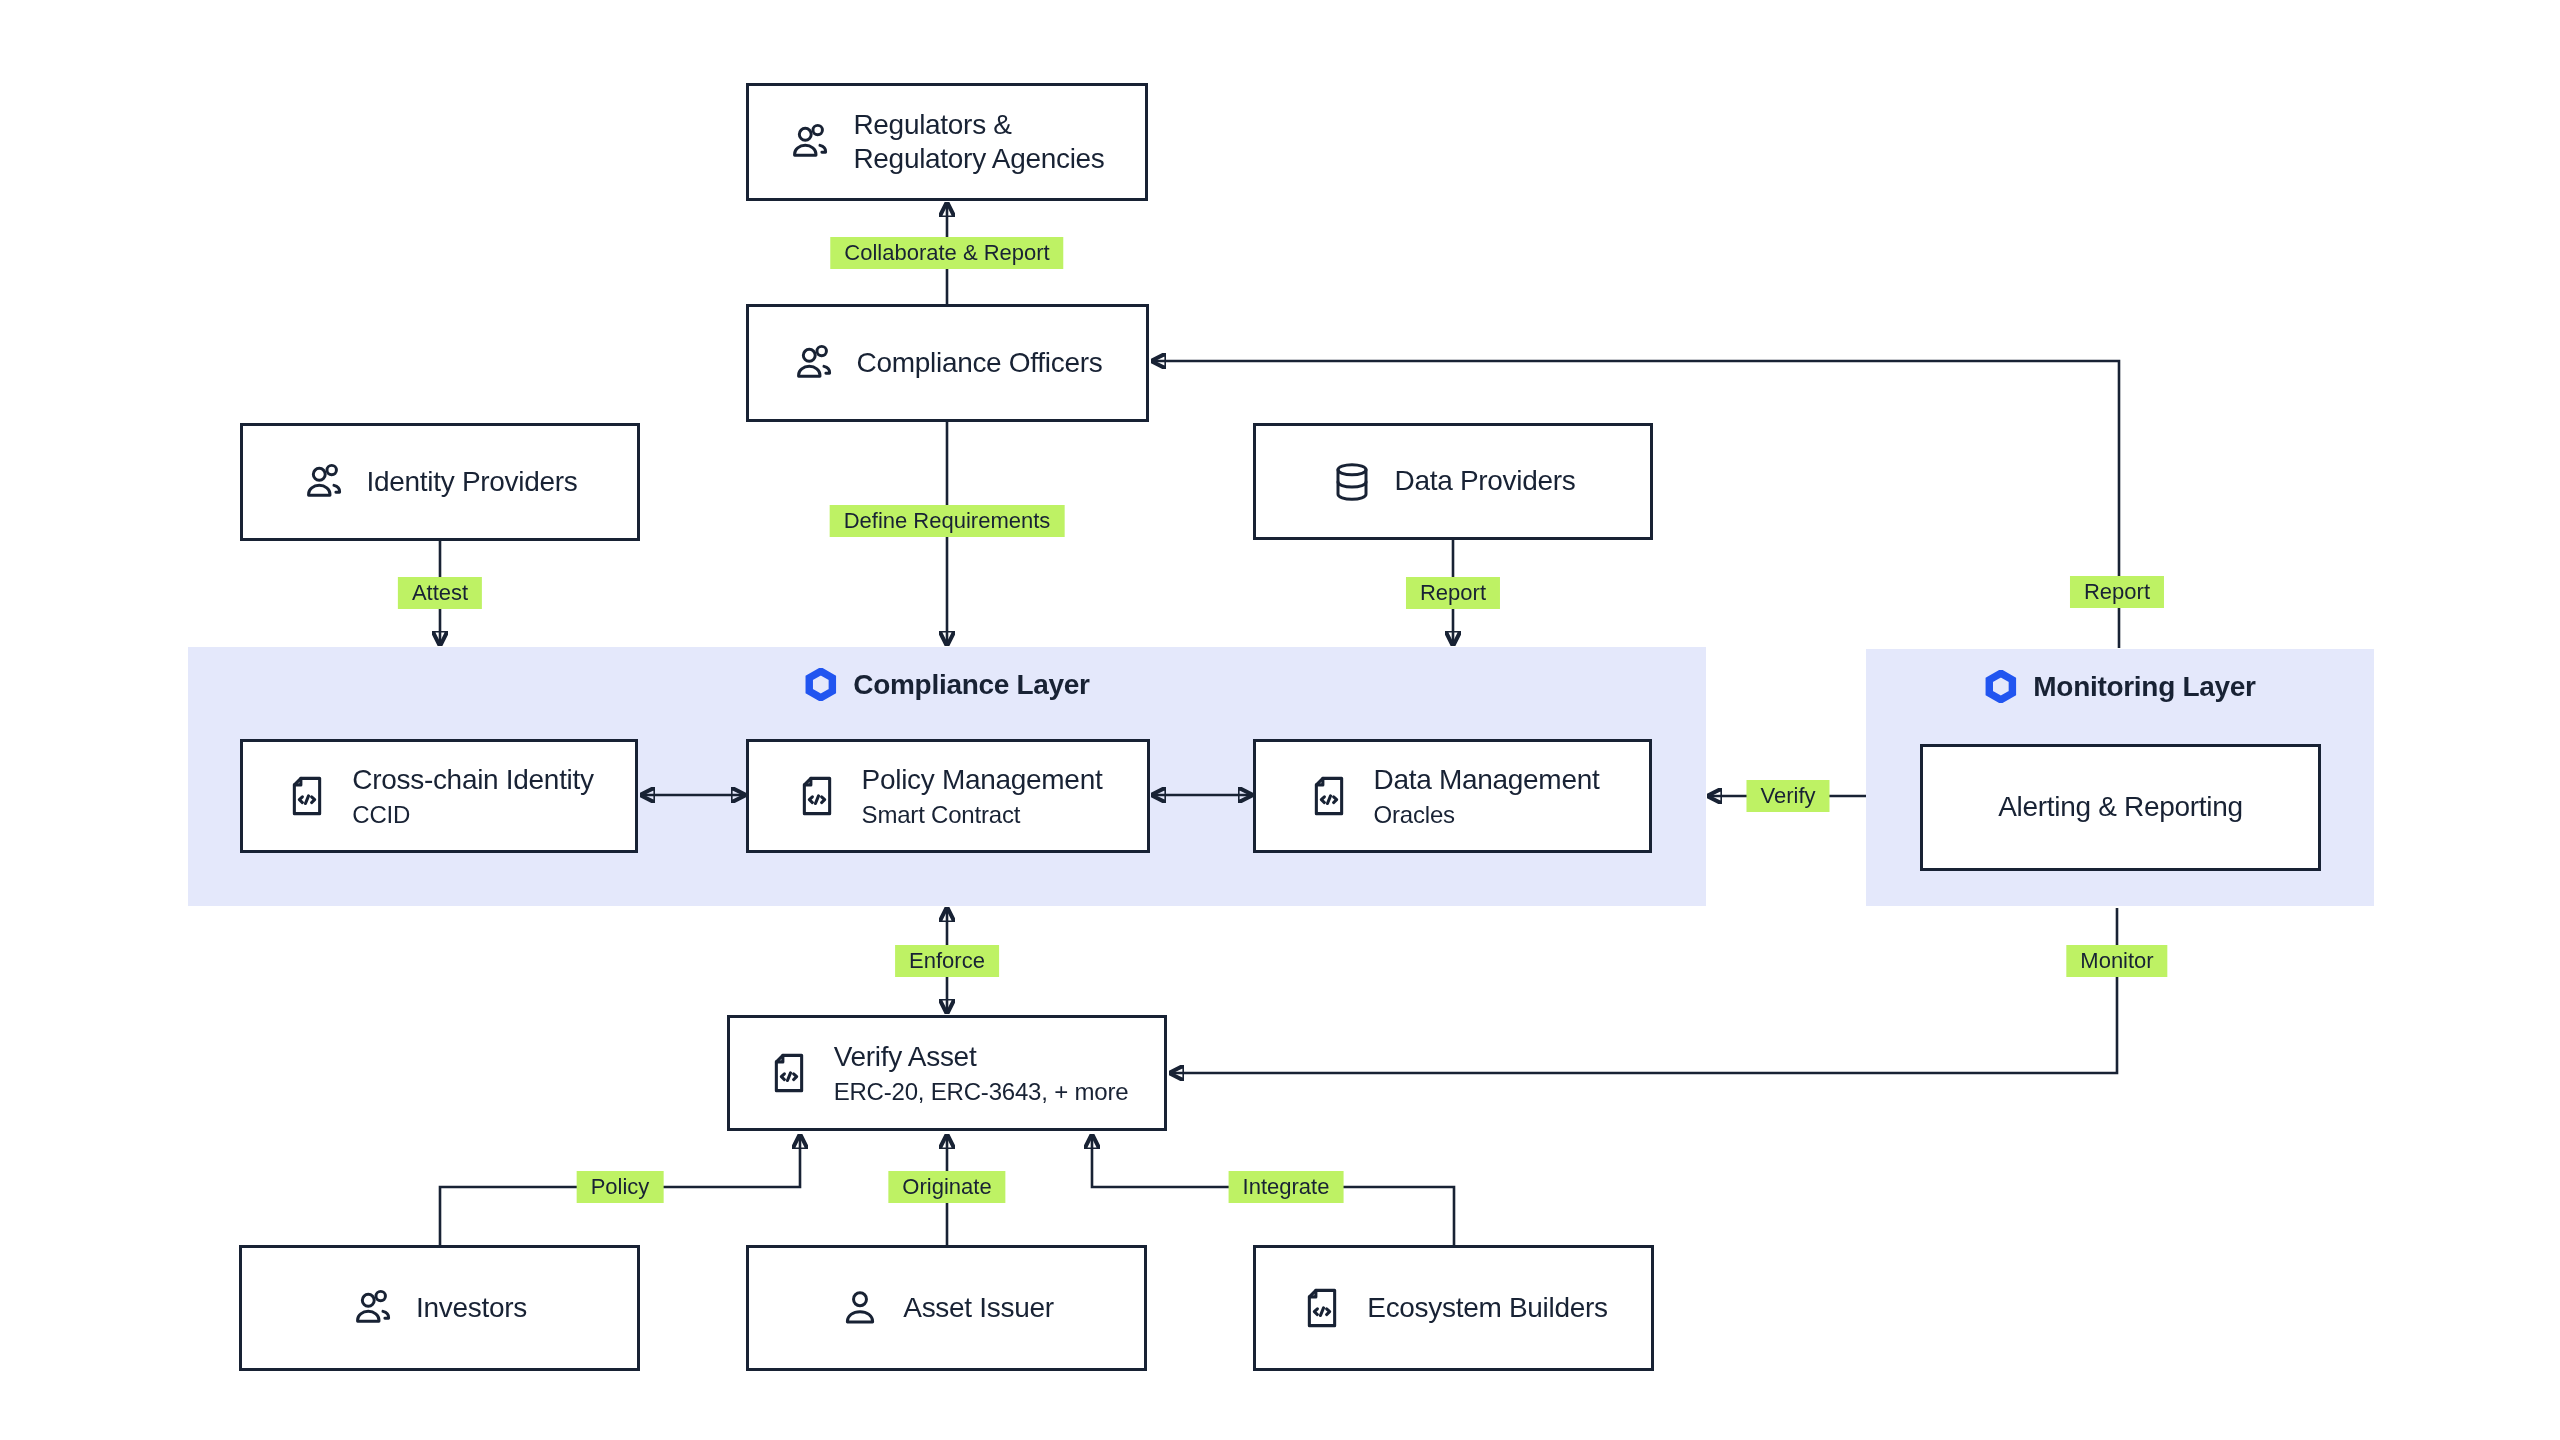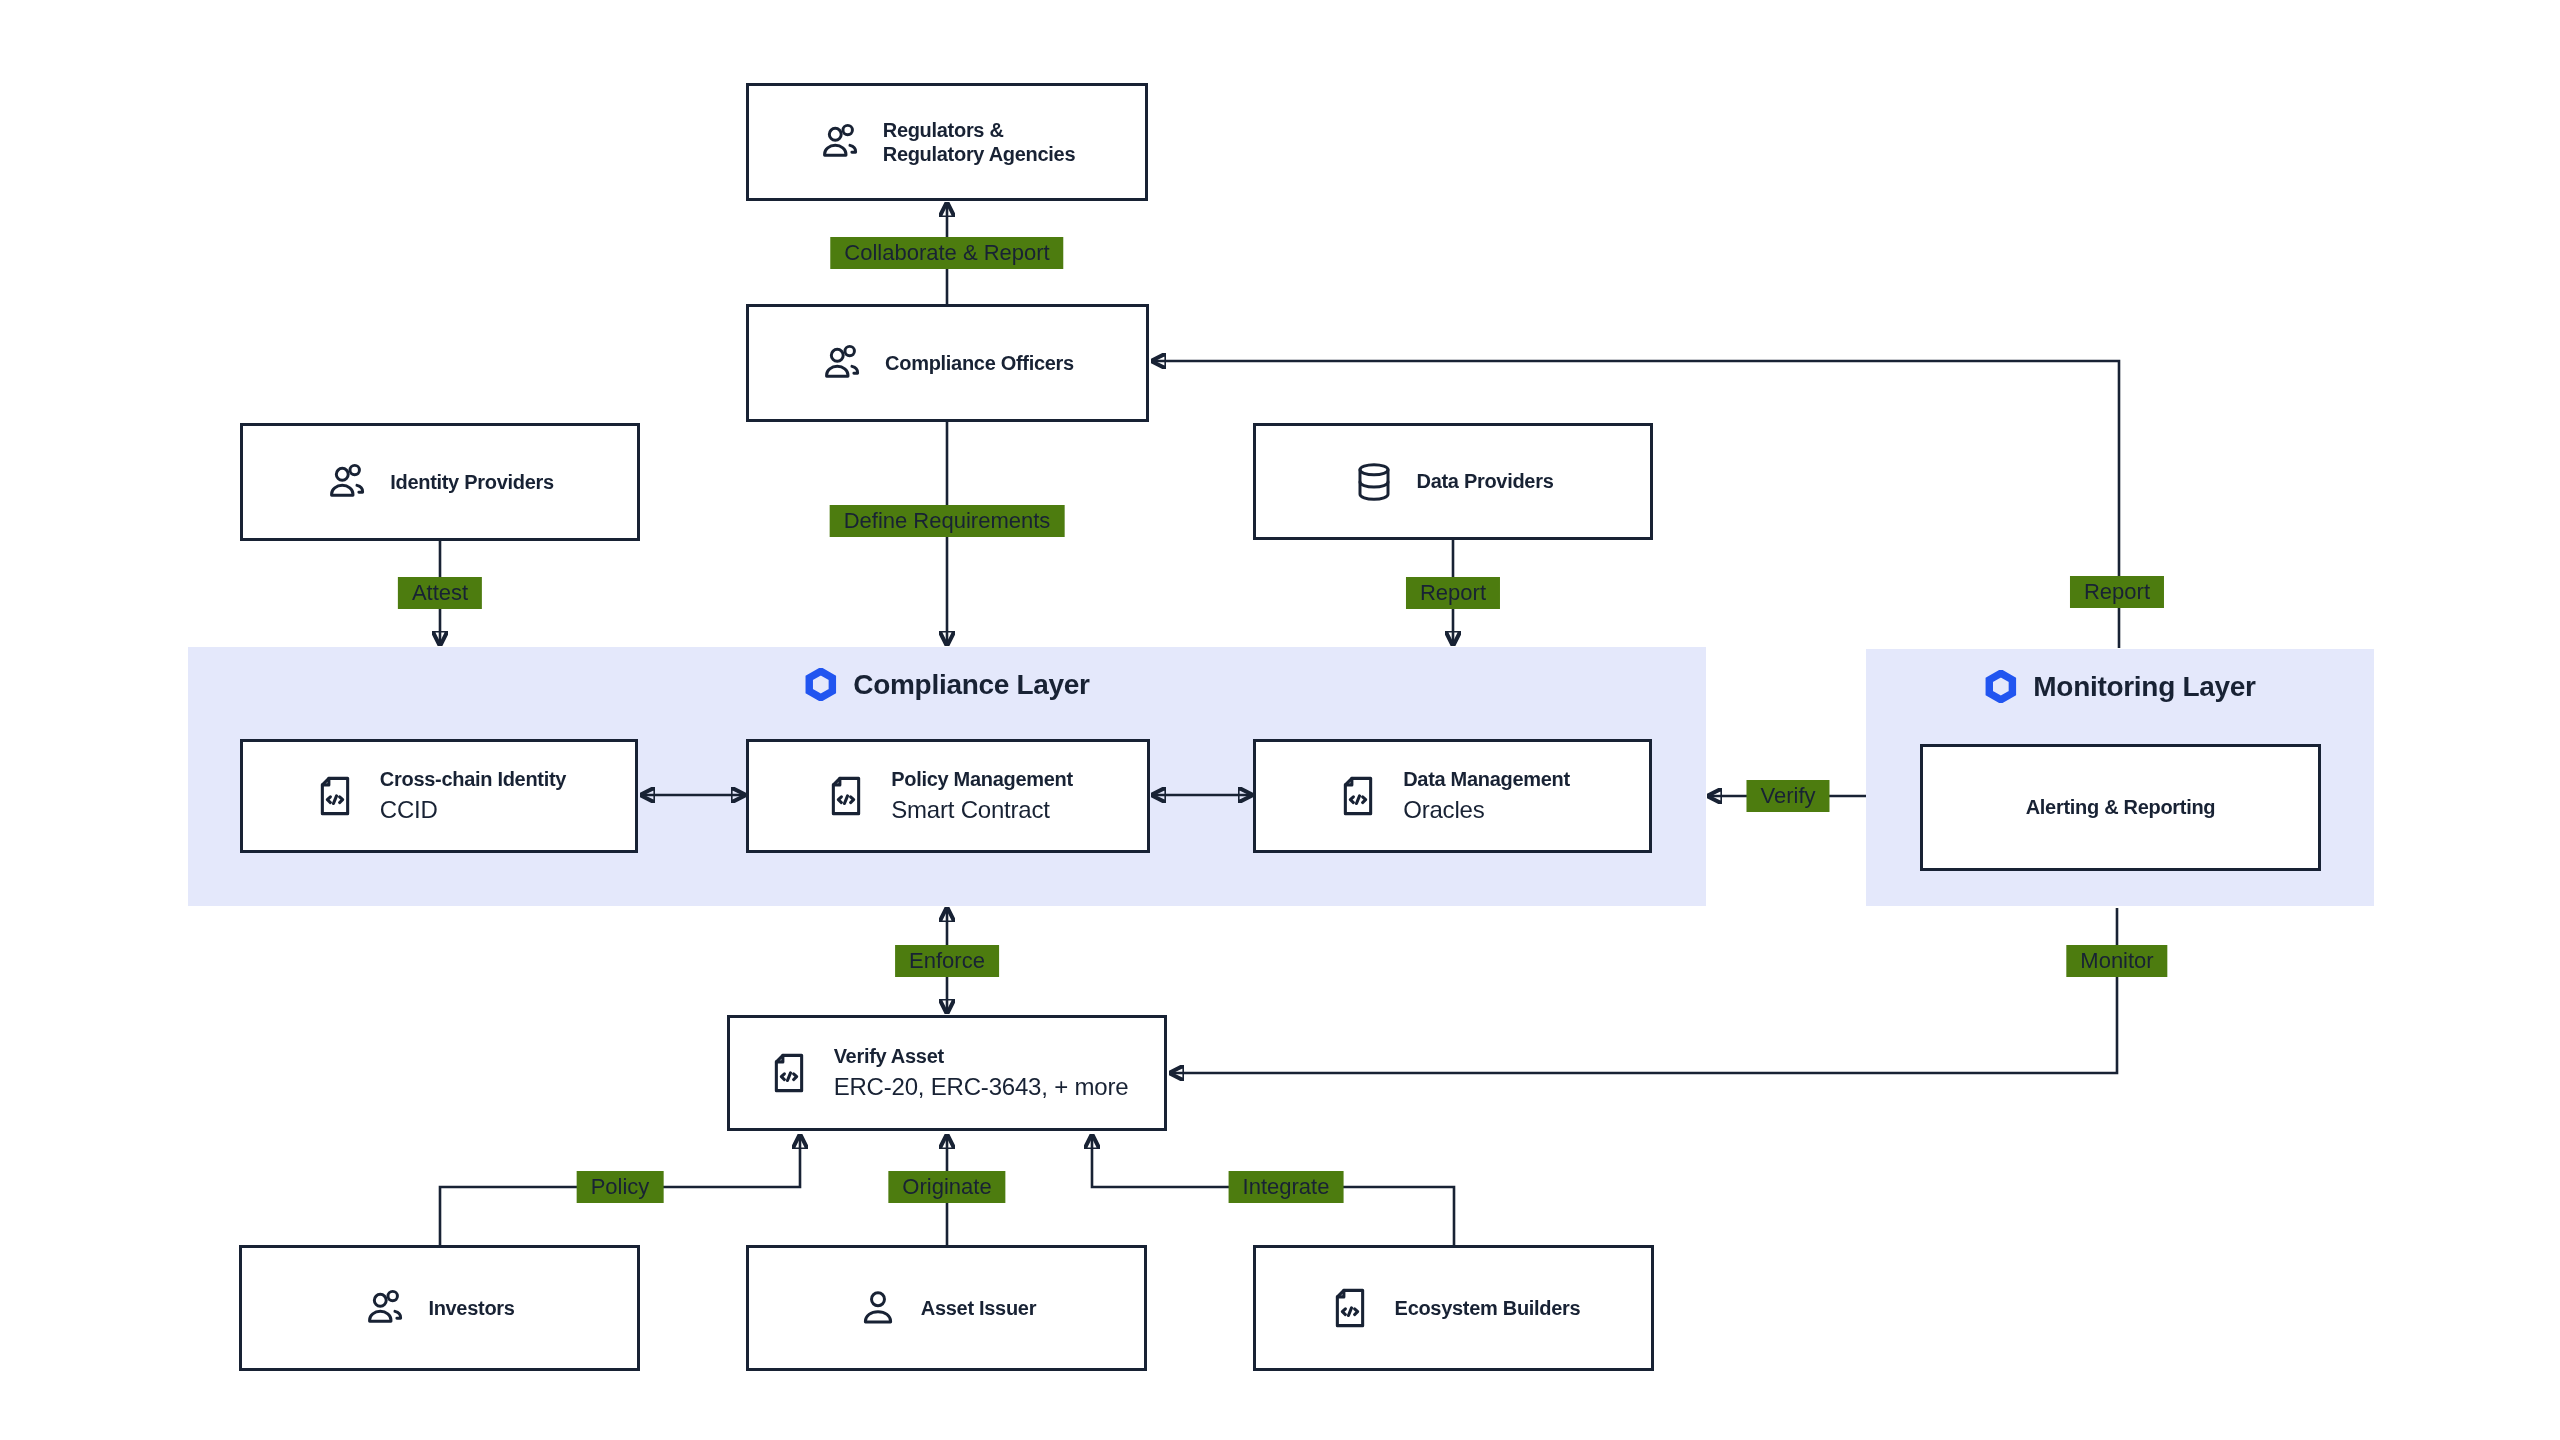--- a/index.html
+++ b/index.html
@@ -8,27 +8,27 @@
     font-family:"Liberation Sans", sans-serif;color:#182234;
   }
   .band{position:absolute;background:#E4E8FB;z-index:0;}
   .wires{position:absolute;left:0;top:0;width:2560px;height:1440px;z-index:1;}
   .wires path{fill:none;stroke:#182234;stroke-width:2.6px;}
   .node{
     position:absolute;z-index:2;background:#ffffff;border:3px solid #182234;
     display:flex;align-items:center;justify-content:center;gap:22px;box-sizing:border-box;
   }
   .node .txt{display:flex;flex-direction:column;justify-content:center;}
-  .title{font-size:20px;font-weight:bold;letter-spacing:-0.3px;line-height:1.22;white-space:nowrap;}
+  .title{font-size:28px;font-weight:normal;letter-spacing:-0.3px;line-height:1.22;white-space:nowrap;}
   .subtitle{font-size:24px;font-weight:normal;letter-spacing:-0.2px;line-height:1.2;margin-top:4px;white-space:nowrap;}
   .icon{display:flex;align-items:center;justify-content:center;flex:0 0 auto;}
   .icon svg{display:block;}
   .edge-label{
     position:absolute;z-index:3;transform:translate(-50%,-50%);
-    background:#4d7c0f;padding:3px 14px;font-size:22px;white-space:nowrap;color:#182234;
+    background:#bef264;padding:3px 14px;font-size:22px;white-space:nowrap;color:#182234;
   }
   .layer-header{
     position:absolute;z-index:2;transform:translateX(-50%);
     display:flex;align-items:center;gap:16px;
   }
   .layer-header .layer-title{font-size:28px;font-weight:bold;letter-spacing:-0.3px;white-space:nowrap;}
   .stroke-ico{stroke:#182234;fill:none;stroke-linecap:round;stroke-linejoin:round;}
 </style>
 </head>
 <body>

